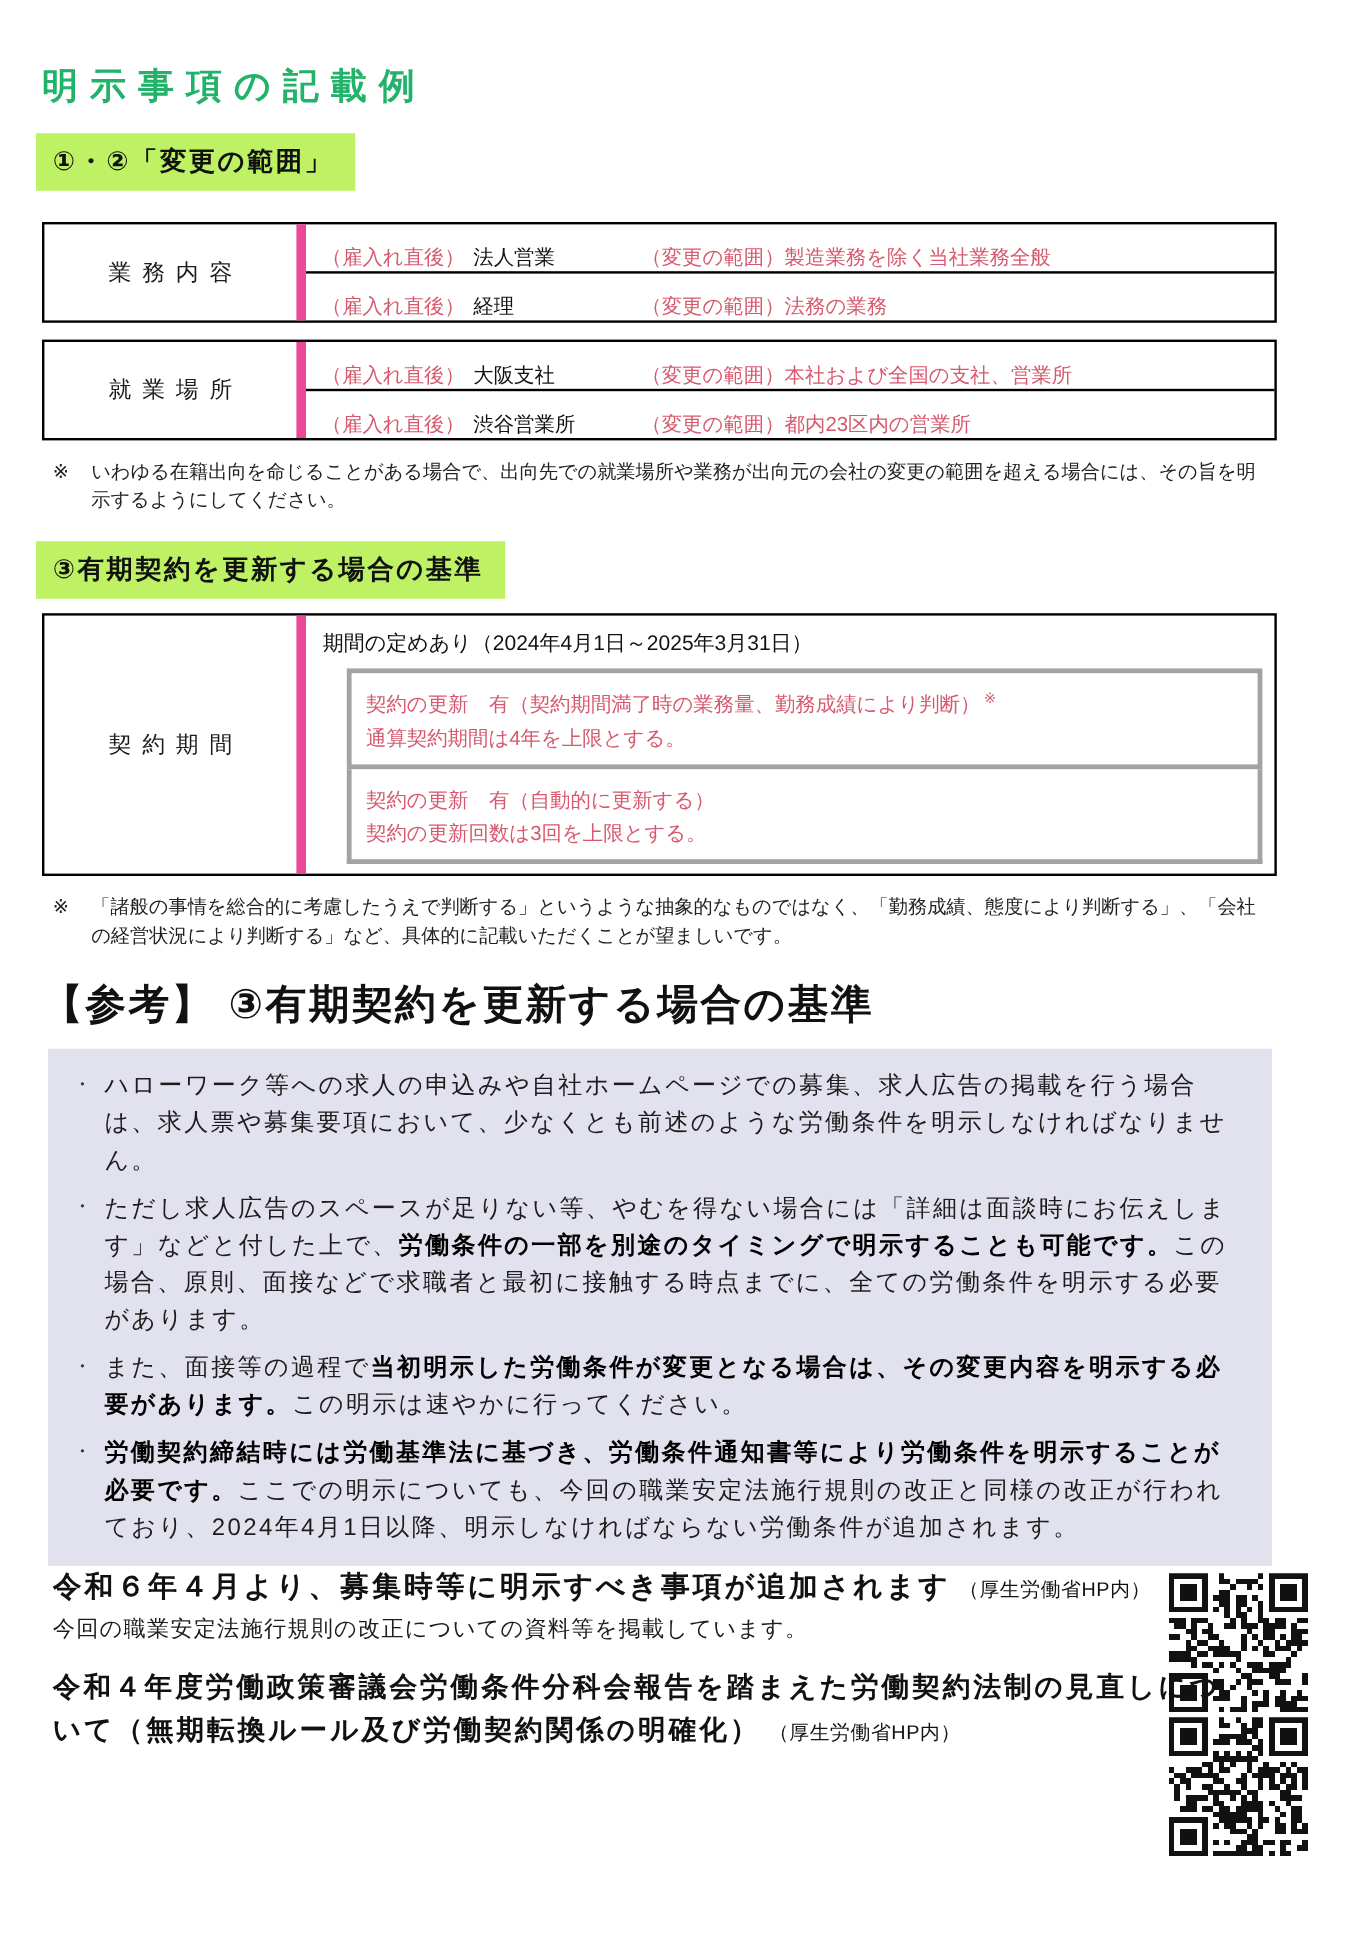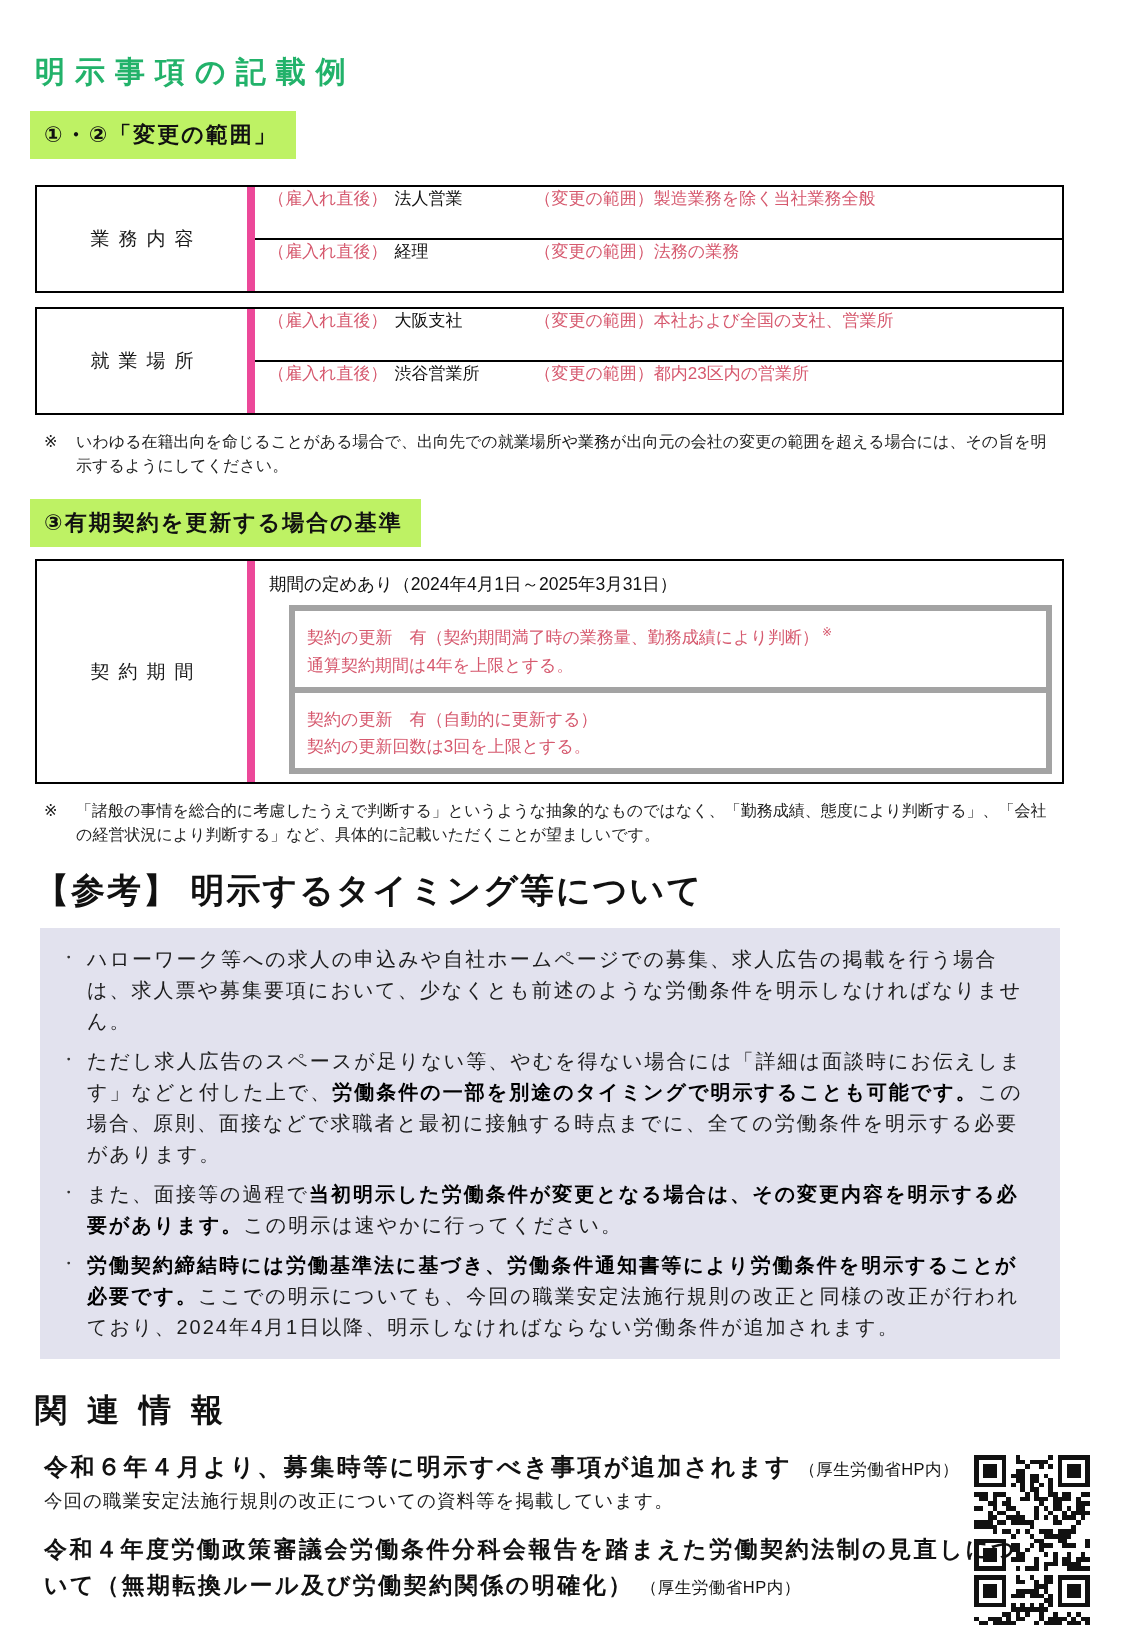--- a/index.html
+++ b/index.html
@@ -13,36 +13,36 @@
   .pink-tag{display:inline-block;background:#bef264;font-size:22px;font-weight:bold;
             padding:9px 18px 9px 14px;letter-spacing:2px;margin-left:-5px;color:#111;}
   .big-head{font-size:34px;font-weight:bold;margin:22px 0 14px 0;letter-spacing:2px;color:#111;}
   .rel-head{font-size:32px;font-weight:bold;letter-spacing:20px;margin:30px 0 16px 0;color:#111;}
 
   
   .ex-table{width:1025px;border:2.5px solid #000;display:grid;
             grid-template-columns:218px 1fr;background:#fff;}
   .rowlabel{grid-row:1 / span 2;display:flex;align-items:center;justify-content:center;
             font-size:19px;letter-spacing:9px;padding-left:9px;border-right:8px solid #ec4899;}
-  .trow{display:flex;align-items:flex-start;height:51px;padding-left:13px;font-size:17px;white-space:nowrap;}
+  .trow{display:flex;align-items:flex-end;height:39px;padding-left:13px;font-size:17px;white-space:nowrap;}
   .trow + .trow{border-top:2.5px solid #000;}
   .pink-t{color:#d6596e;}
   .val{display:inline-block;min-width:140px;padding-left:7px;color:#111;}
   .mt14{margin-top:14px;} .mt12{margin-top:12px;} .mt26{margin-top:26px;}
 
   
   .note{display:flex;gap:10px;margin:15px 0 0 9px;font-size:16px;line-height:23.5px;
         width:1005px;color:#222;}
   .note .mark{flex:0 0 22px;}
   .note p{margin:0;}
 
   
   .t3-right{padding:8px 8px 8px 14px;}
   .period{font-size:17.5px;margin:3px 0 9px 0;color:#111;}
-  .nest{margin-left:20px;margin-right:2px;border:6px solid #a3a3a3;padding:7px 12px;
+  .nest{margin-left:20px;margin-right:2px;border:4px solid #a3a3a3;padding:7px 12px;
         font-size:17px;line-height:28px;color:#d6596e;}
   .nest + .nest{border-top:none;}
   .sup{font-size:12px;vertical-align:super;margin-left:3px;}
 
   
   .ref-box{background:#e2e2ee;width:1020px;margin-left:5px;box-sizing:border-box;
            padding:16px 22px 16px 20px;}
   .bullet{display:flex;margin-top:9px;}
   .bullet:first-child{margin-top:0;}
   .bullet .m{flex:0 0 27px;font-size:17px;padding-top:2px;color:#333;}
@@ -127,42 +127,41 @@
         <div>契約の更新回数は3回を上限とする。</div>
       </div>
     </div>
   </div>
 
   <div class="note">
     <span class="mark">※</span>
     <p>「諸般の事情を総合的に考慮したうえで判断する」というような抽象的なものではなく、「勤務成績、態度により判断する」、「会社の経営状況により判断する」など、具体的に記載いただくことが望ましいです。</p>
   </div>
 
-  <h2 class="big-head">【参考】 明示するタイミング等について</h2>
+  <h2 class="big-head">【参考】 ③有期契約を更新する場合の基準</h2>
 
   <div class="ref-box">
     <div class="bullet">
       <span class="m">・</span>
       <p><span>ハローワーク等への求人の申込みや自社ホームページでの募集、求人広告の掲載を行う場合は、求人票や募集要項において、少なくとも前述のような労働条件を明示しなければなりません。</span><span class="b"></span><span></span></p>
     </div>
     <div class="bullet">
       <span class="m">・</span>
       <p><span>ただし求人広告のスペースが足りない等、やむを得ない場合には「詳細は面談時にお伝えします」などと付した上で、</span><span class="b">労働条件の一部を別途のタイミングで明示することも可能です。</span><span>この場合、原則、面接などで求職者と最初に接触する時点までに、全ての労働条件を明示する必要があります。</span></p>
     </div>
     <div class="bullet">
       <span class="m">・</span>
       <p><span>また、面接等の過程で</span><span class="b">当初明示した労働条件が変更となる場合は、その変更内容を明示する必要があります。</span><span>この明示は速やかに行ってください。</span></p>
     </div>
     <div class="bullet">
       <span class="m">・</span>
       <p><span></span><span class="b">労働契約締結時には労働基準法に基づき、労働条件通知書等により労働条件を明示することが必要です。</span><span>ここでの明示についても、今回の職業安定法施行規則の改正と同様の改正が行われており、2024年4月1日以降、明示しなければならない労働条件が追加されます。</span></p>
     </div>
   </div>
 
-  <h2 class="rel-head">関連情報</h2>
 
   <div class="rel-item">
     <div class="rel-title" style="font-size:24px;">
       <span>令和６年４月より、募集時等に明示すべき事項が追加されます</span><span class="suffix">（厚生労働省HP内）</span>
     </div>
     <div class="rel-desc">今回の職業安定法施行規則の改正についての資料等を掲載しています。</div>
     <div class="qr q1">
         <svg viewBox="0 0 25 25" shape-rendering="crispEdges" xmlns="http://www.w3.org/2000/svg">
           <rect x="0" y="0" width="1" height="1" fill="#111"></rect>
           <rect x="1" y="0" width="1" height="1" fill="#111"></rect>

